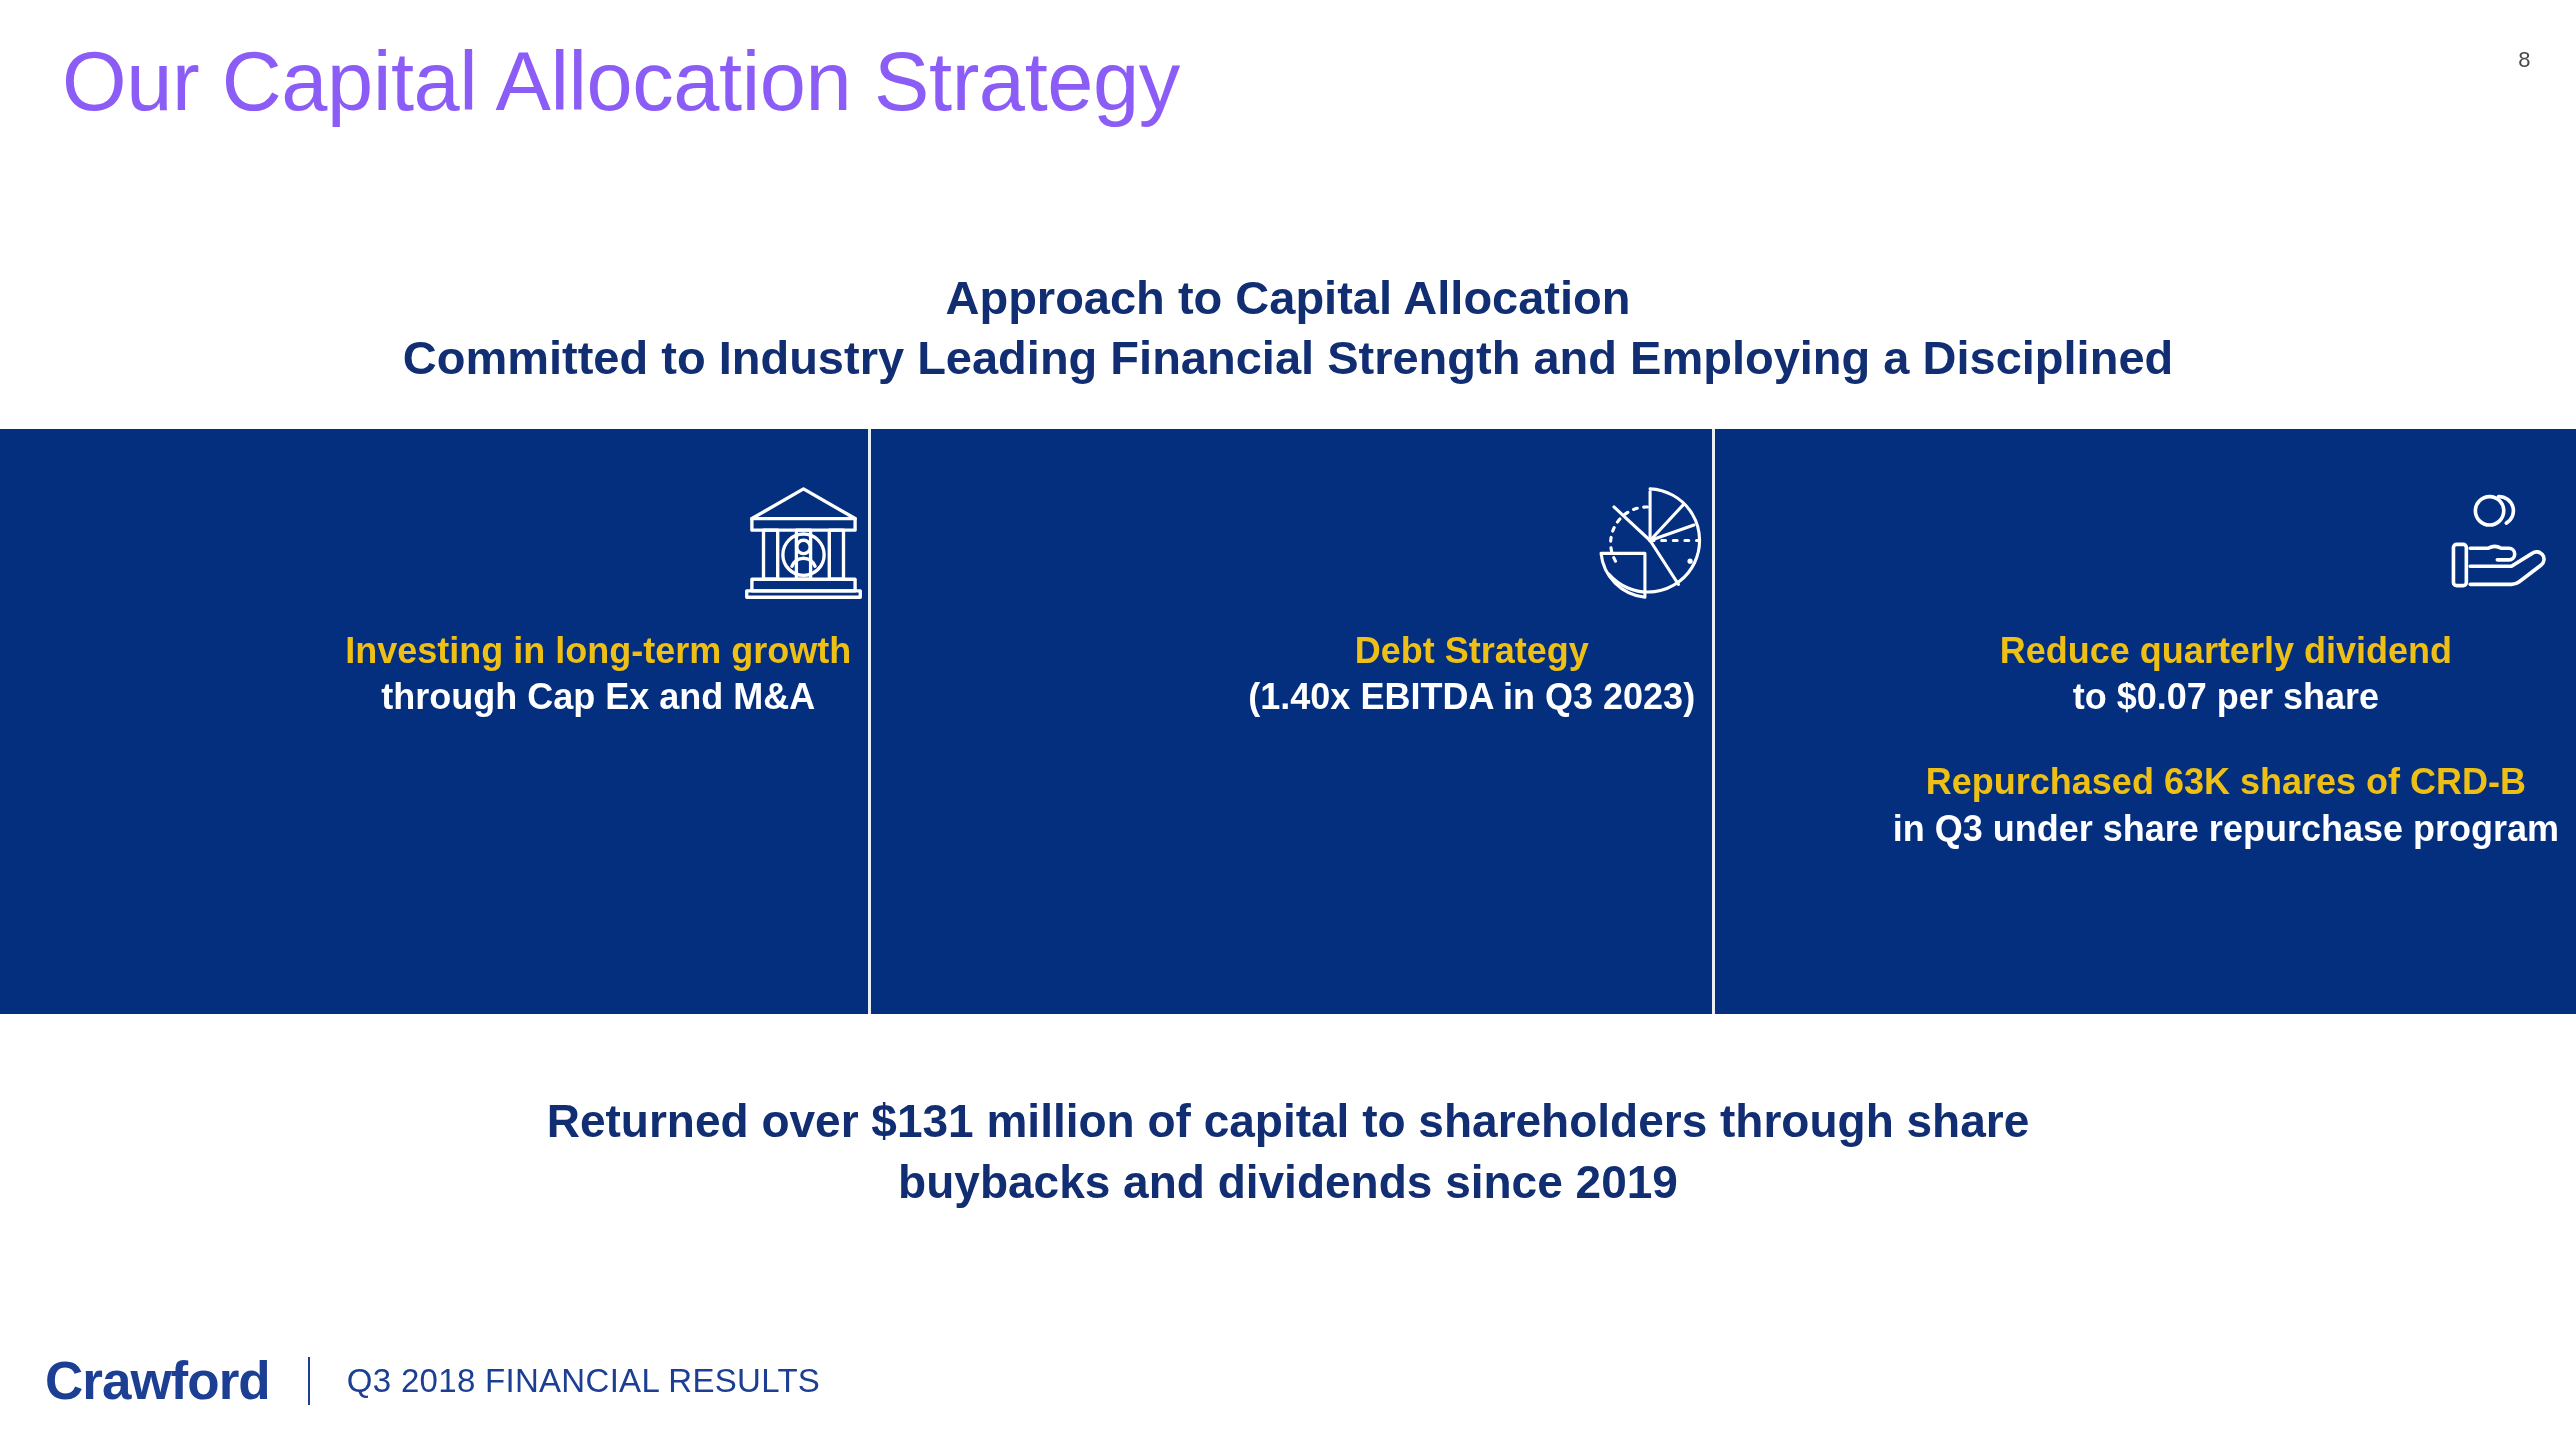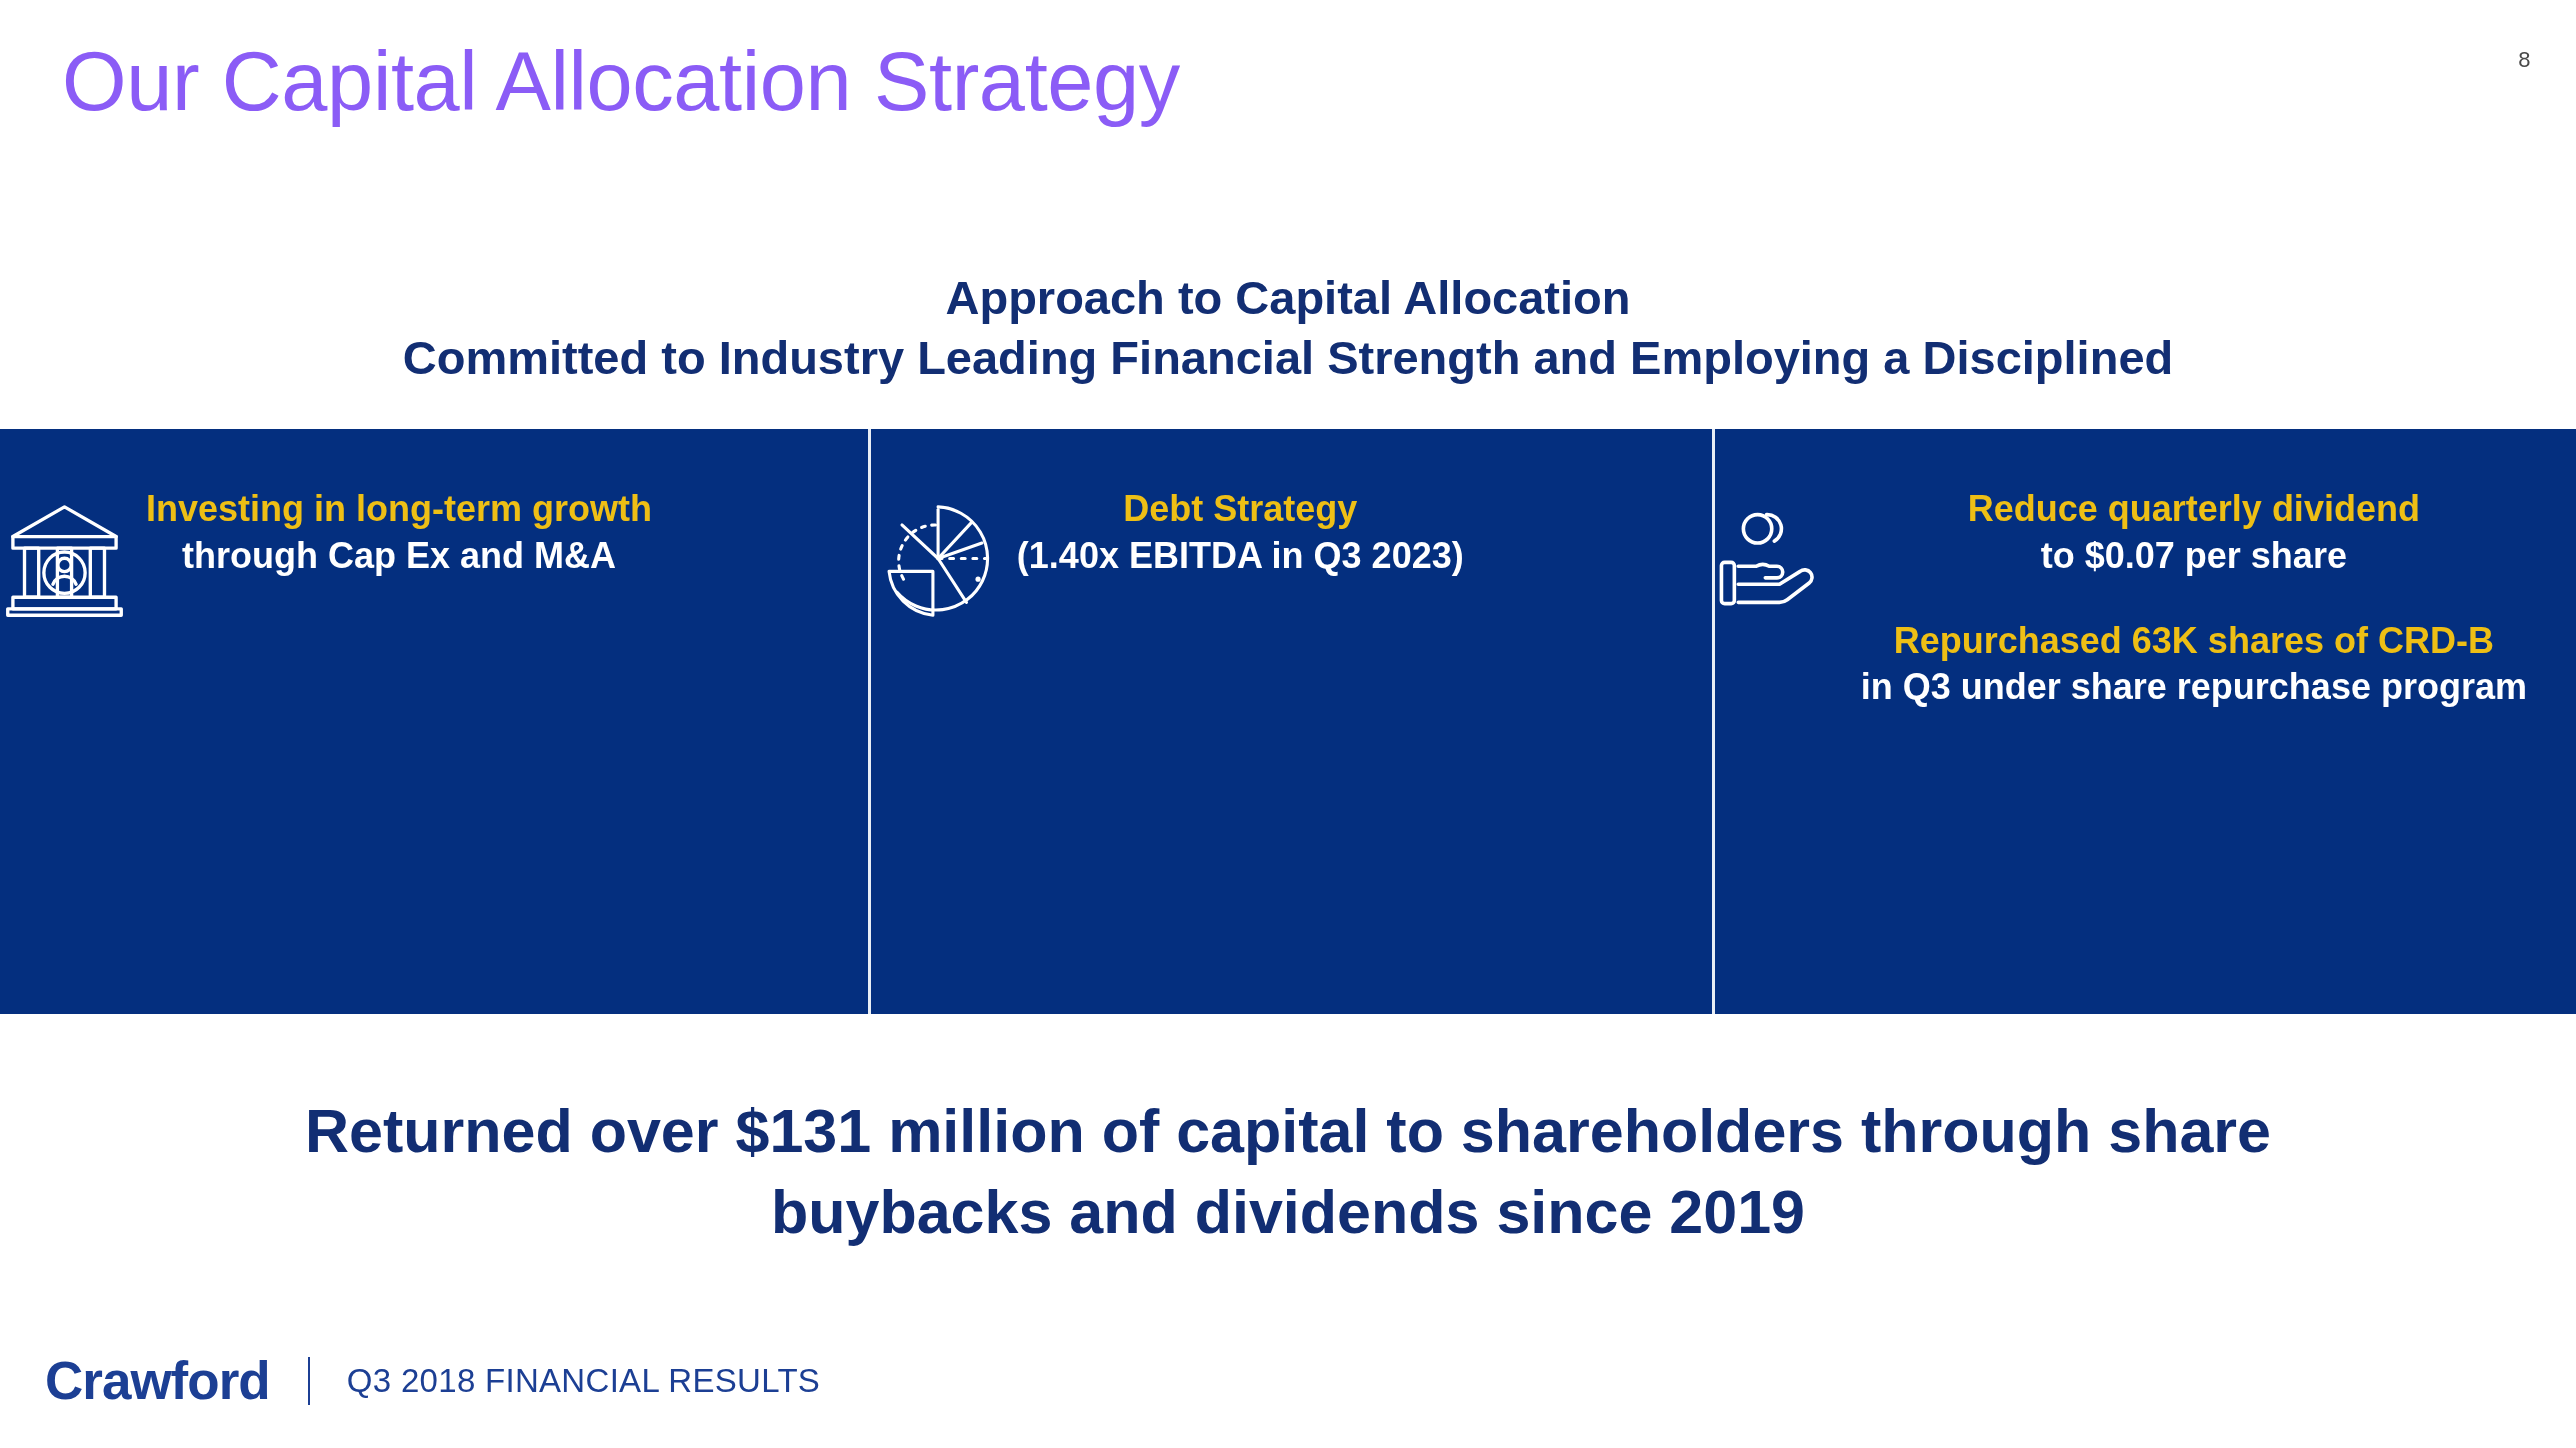--- a/index.html
+++ b/index.html
@@ -63,23 +63,23 @@
     height: 585px;
     background: #042F7F;
     display: flex;
     flex-direction: row;
     align-items: stretch;
   }
   .panel {
     position: relative;
     box-sizing: border-box;
     display: flex;
-    flex-direction: row;
-    align-items: flex-start;
-    padding-top: 57px;
+    flex-direction: column;
+    align-items: flex-end;
+    padding-top: 39px;
   }
   .panel-1 { width: 870px; }
   .panel-2 { width: 843px; }
   .panel-3 { width: 863px; }
 
   .panel-divider {
     width: 2.6px;
     background: #E9EEF5;
     flex: 0 0 auto;
   }
@@ -116,21 +116,21 @@
   
   .bottom-statement {
     position: absolute;
     left: 50%;
     transform: translateX(-50%);
     top: 1091px;
     width: 2061px;
     text-align: center;
     color: #122E73;
     font-weight: bold;
-    font-size: 61px;
+    font-size: 46px;
     line-height: 1.33;
   }
 
   
   .footer {
     position: absolute;
     left: 45px;
     bottom: 38px;
     display: flex;
     align-items: center;

